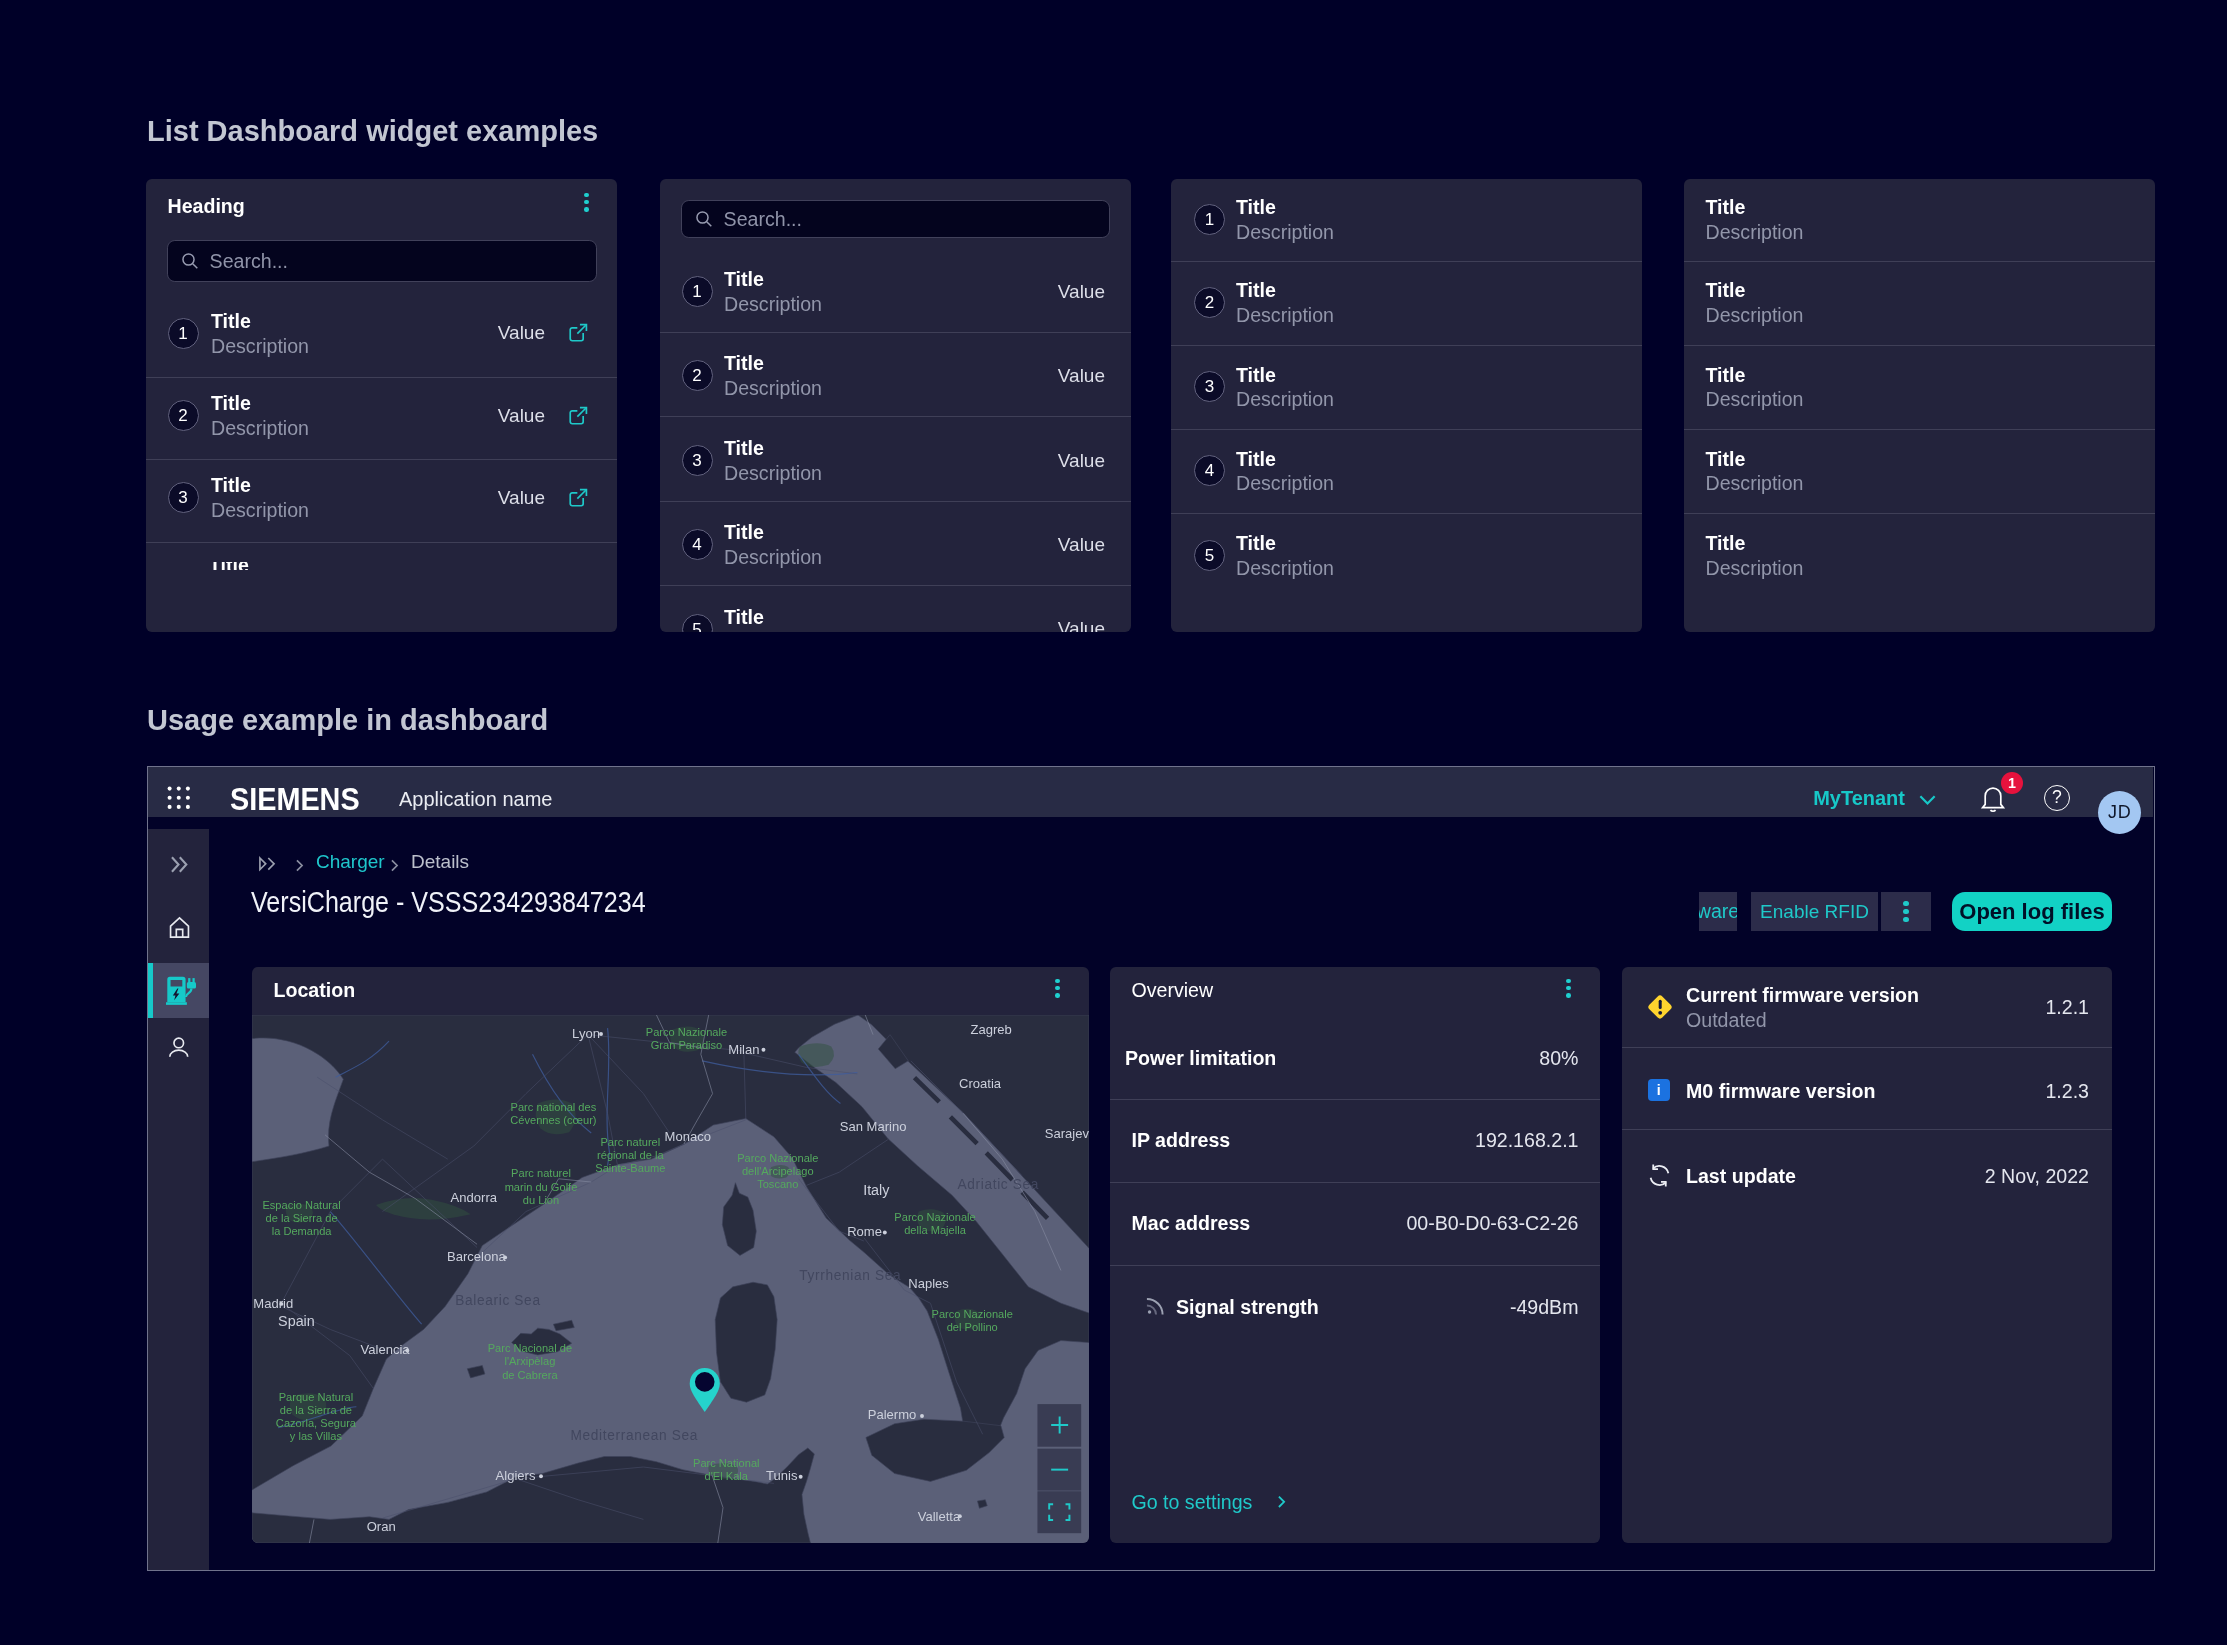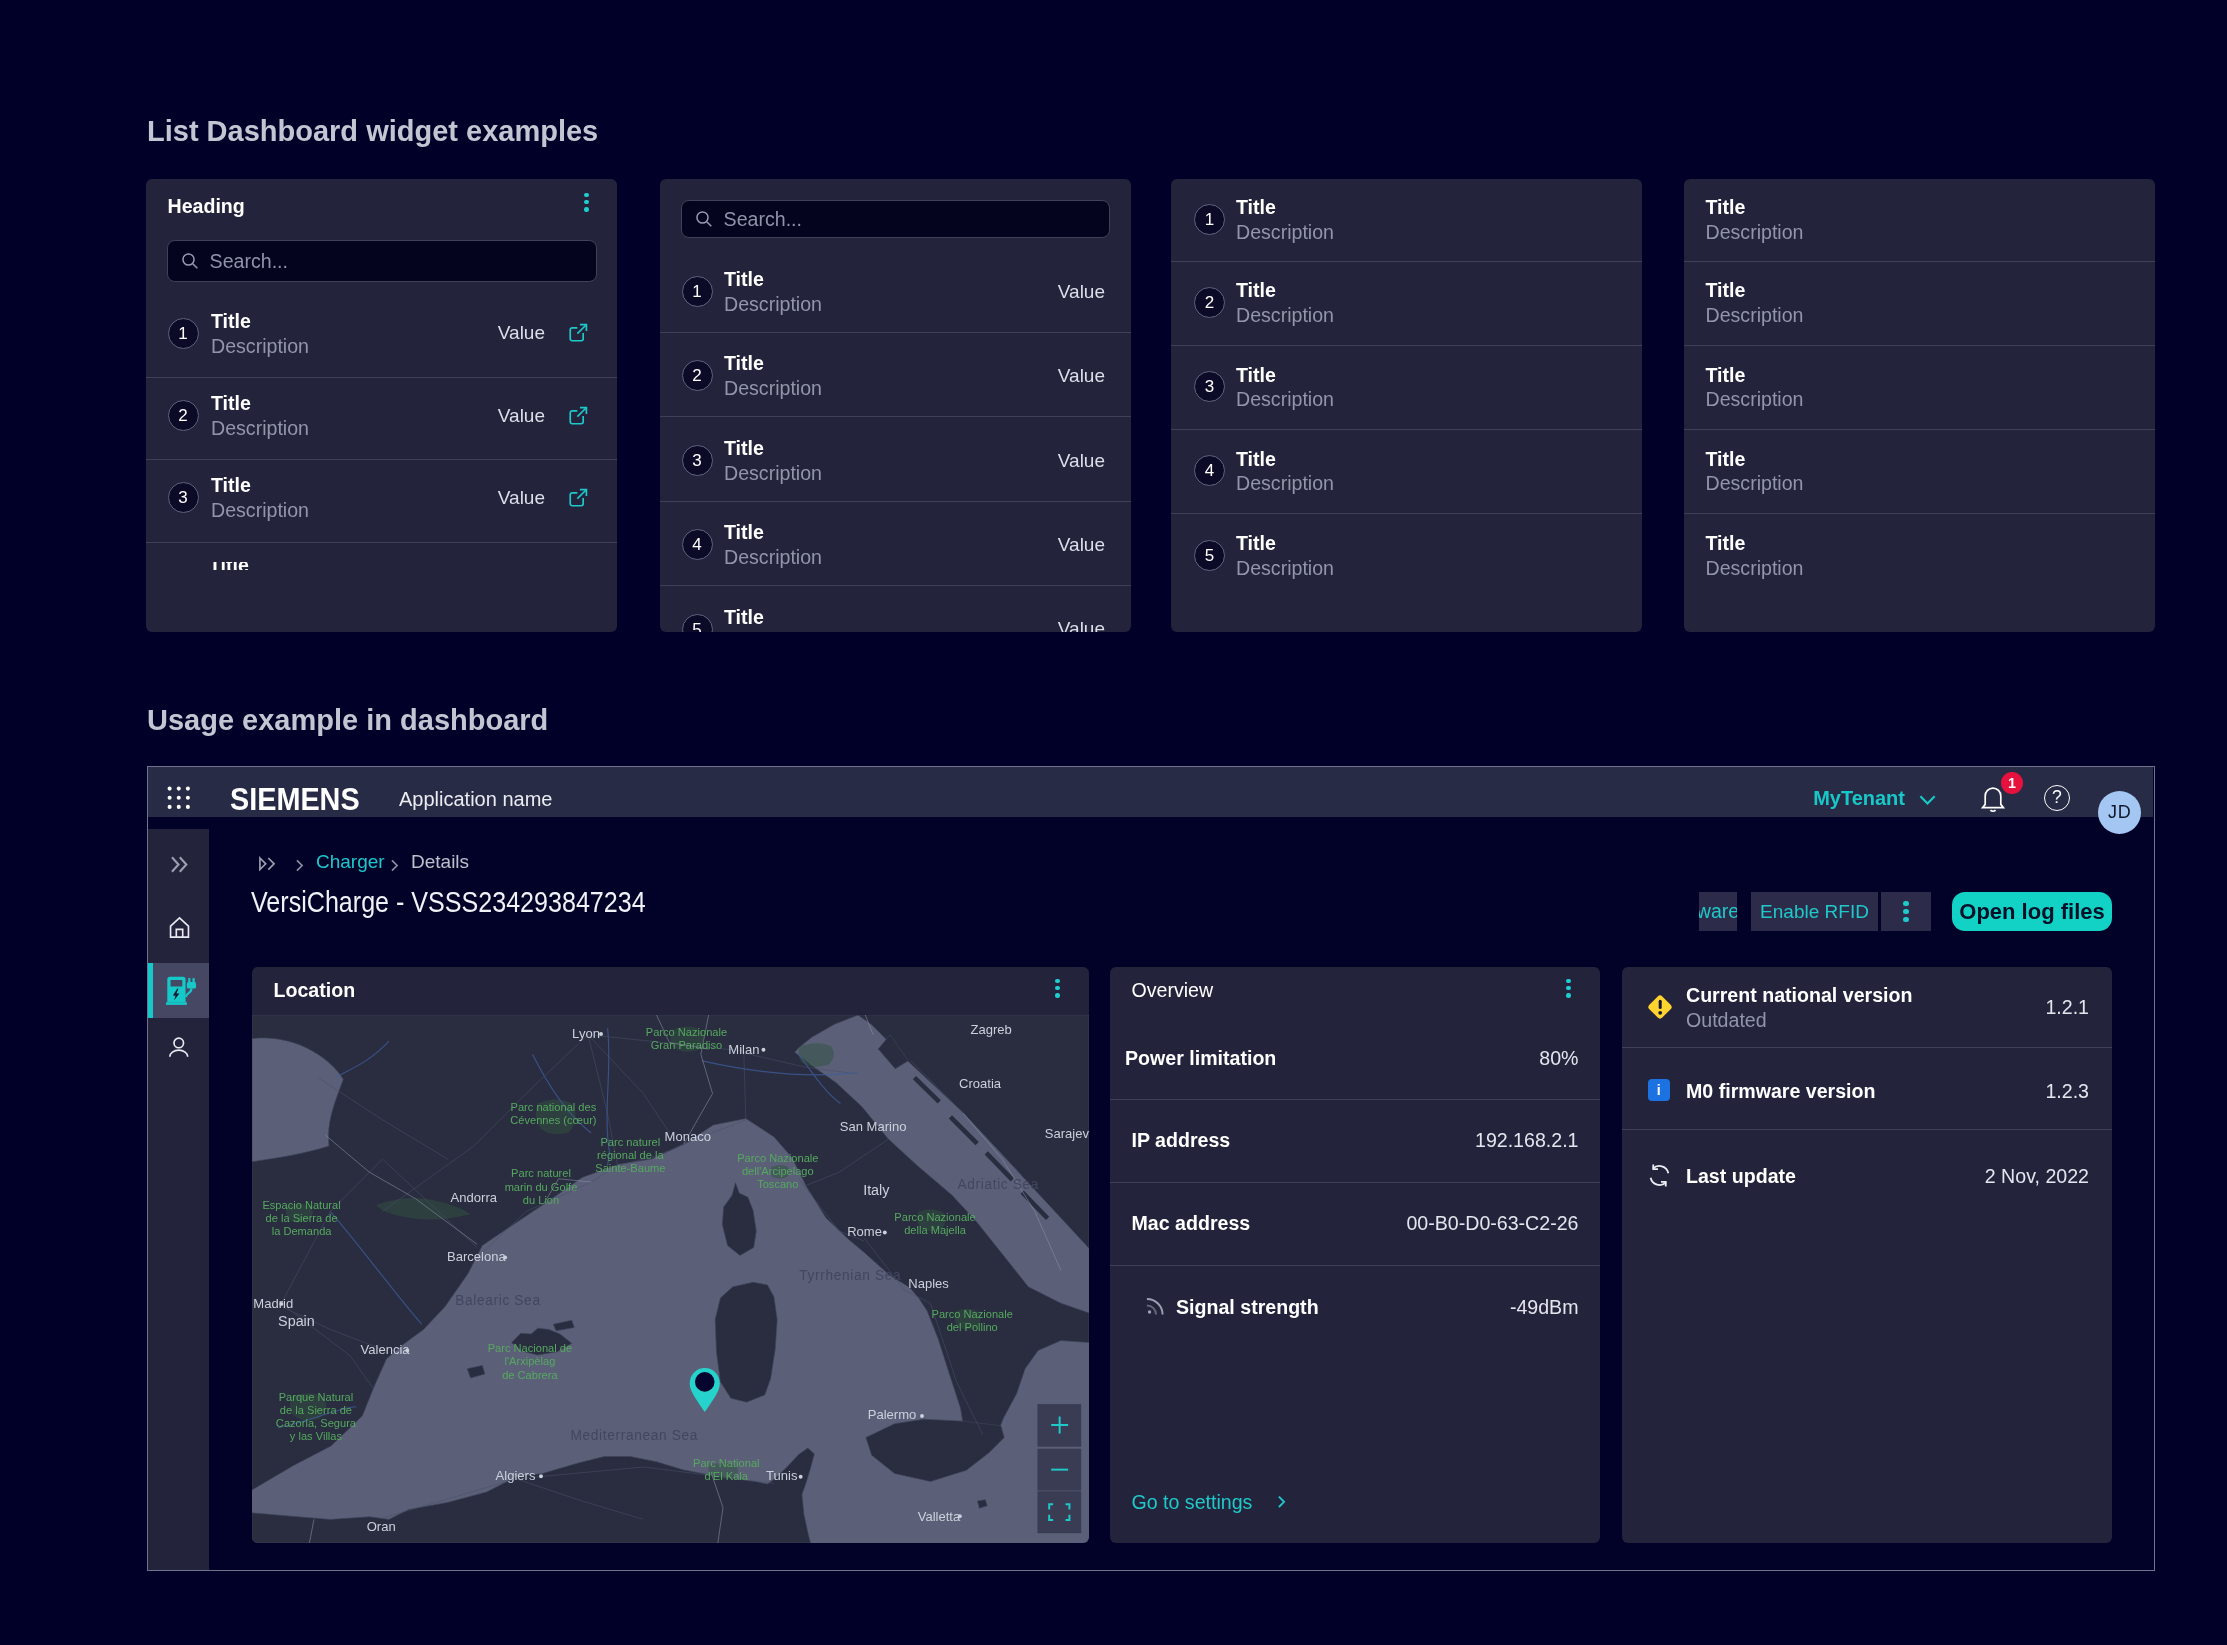--- a/index.html
+++ b/index.html
@@ -443,21 +443,21 @@
   </div>
 
   <div class="abs" style="left:1474px; top:200px; width:490px; height:576px; background:#23233c; border-radius:5.9px;">
     <div class="sep" style="top:80px;"></div>
     <div class="sep" style="top:162px;"></div>
     <svg class="abs" style="left:23px; top:25px;" width="30" height="30" viewBox="0 0 46 46">
       <rect x="9" y="9" width="28" height="28" rx="5" fill="#ffd42e" transform="rotate(45 23 23)"></rect>
       <rect x="21" y="12" width="4.6" height="14" rx="2.3" fill="#131637"></rect>
       <circle cx="23.3" cy="32" r="2.9" fill="#131637"></circle>
     </svg>
-    <div class="abs" style="left:64px; top:17px; font-size:19.6px; font-weight:bold; color:#fff;">Current national version</div>
+    <div class="abs" style="left:64px; top:17px; font-size:19.6px; font-weight:bold; color:#fff;">Current firmware version</div>
     <div class="abs" style="left:64px; top:42px; font-size:19.6px; color:#9296aa;">Outdated</div>
     <div class="abs" style="right:23px; top:29px; font-size:19.6px; color:#e4e6ee;">1.2.1</div>
     <div class="abs" style="left:26px; top:112px; width:21.5px; height:21.5px; border-radius:3.9px; background:#1b72e0; color:#fff; font-size:14.3px; font-weight:bold; display:flex; align-items:center; justify-content:center;">i</div>
     <div class="abs" style="left:64px; top:113px; font-size:19.6px; font-weight:bold; color:#fff;">M0 firmware version</div>
     <div class="abs" style="right:23px; top:113px; font-size:19.6px; color:#e4e6ee;">1.2.3</div>
     <svg class="abs" style="left:25.4px; top:196px;" width="25" height="25" viewBox="0 0 38 38" fill="none" stroke="#eceef4" stroke-width="2.7">
       <path d="M32.5 15.5 A14 14 0 0 0 9 8.6"></path>
       <path d="M9.5 2.2 V9.4 H16.7"></path>
       <path d="M5.5 22.5 A14 14 0 0 0 29 29.4"></path>
       <path d="M28.5 35.8 V28.6 H21.3"></path>

